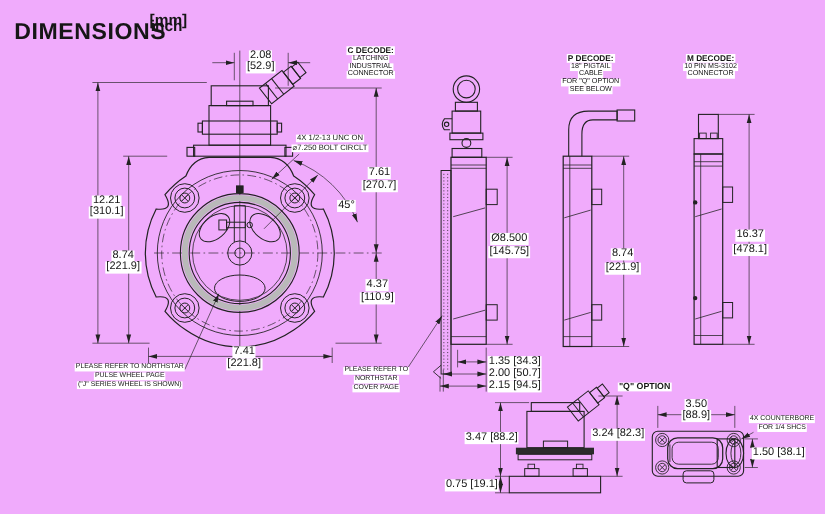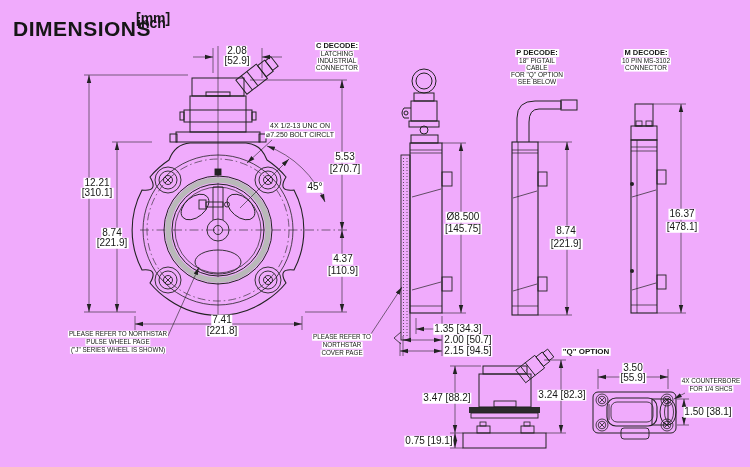--- a/index.html
+++ b/index.html
@@ -318,49 +318,49 @@
 <div class="lbl secL" style="left:646px;top:68px">CONNECTOR</div>
 
 <div class="lbl secT" style="left:586px;top:352px;font-size:8px">"Q" OPTION</div>
 
 <div class="lbl d" style="left:237px;top:51px">2.08</div>
 <div class="lbl d" style="left:237px;top:61px">[52.9]</div>
 <div class="lbl d" style="left:97px;top:183px">12.21</div>
 <div class="lbl d" style="left:97px;top:193px">[310.1]</div>
 <div class="lbl d" style="left:112px;top:233px">8.74</div>
 <div class="lbl d" style="left:112px;top:243px">[221.9]</div>
-<div class="lbl d" style="left:345px;top:157px">5.53</div>
+<div class="lbl d" style="left:345px;top:157px">7.61</div>
 <div class="lbl d" style="left:345px;top:169px">[270.7]</div>
 <div class="lbl d" style="left:315px;top:187px">45°</div>
 <div class="lbl d" style="left:343px;top:259px">4.37</div>
 <div class="lbl d" style="left:343px;top:271px">[110.9]</div>
 <div class="lbl d" style="left:222px;top:320px">7.41</div>
 <div class="lbl d" style="left:222px;top:331px">[221.8]</div>
 <div class="lbl n7" style="left:300px;top:126px">4X 1/2-13 UNC ON</div>
 <div class="lbl n7" style="left:300px;top:135px">⌀7.250 BOLT CIRCLT</div>
 <div class="lbl n" style="left:118px;top:334px">PLEASE REFER TO NORTHSTAR</div>
 <div class="lbl n" style="left:118px;top:342px">PULSE WHEEL PAGE</div>
 <div class="lbl n" style="left:118px;top:350px">("J" SERIES WHEEL IS SHOWN)</div>
 
 <div class="lbl d" style="left:463px;top:217px">Ø8.500</div>
 <div class="lbl d" style="left:463px;top:229px">[145.75]</div>
-<div class="lbl d" style="left:458px;top:329px">1.35 [34.3]</div>
+<div class="lbl d" style="left:468px;top:329px">1.35 [34.3]</div>
 <div class="lbl d" style="left:468px;top:340px">2.00 [50.7]</div>
 <div class="lbl d" style="left:468px;top:351px">2.15 [94.5]</div>
 <div class="lbl n" style="left:342px;top:337px">PLEASE REFER TO</div>
 <div class="lbl n" style="left:342px;top:345px">NORTHSTAR</div>
 <div class="lbl n" style="left:342px;top:353px">COVER PAGE</div>
 
 <div class="lbl d" style="left:566px;top:231px">8.74</div>
 <div class="lbl d" style="left:566px;top:244px">[221.9]</div>
 <div class="lbl d" style="left:682px;top:214px">16.37</div>
 <div class="lbl d" style="left:682px;top:227px">[478.1]</div>
 
 <div class="lbl d" style="left:447px;top:398px">3.47 [88.2]</div>
 <div class="lbl d" style="left:429px;top:441px">0.75 [19.1]</div>
 <div class="lbl d" style="left:562px;top:395px">3.24 [82.3]</div>
 <div class="lbl d" style="left:633px;top:368px">3.50</div>
-<div class="lbl d" style="left:633px;top:378px">[55.9]</div>
+<div class="lbl d" style="left:633px;top:378px">[88.9]</div>
 <div class="lbl n" style="left:711px;top:381px">4X COUNTERBORE</div>
 <div class="lbl n" style="left:711px;top:389px">FOR 1/4 SHCS</div>
 <div class="lbl d" style="left:708px;top:412px">1.50 [38.1]</div>
 
 </div>
 
 </body></html>

